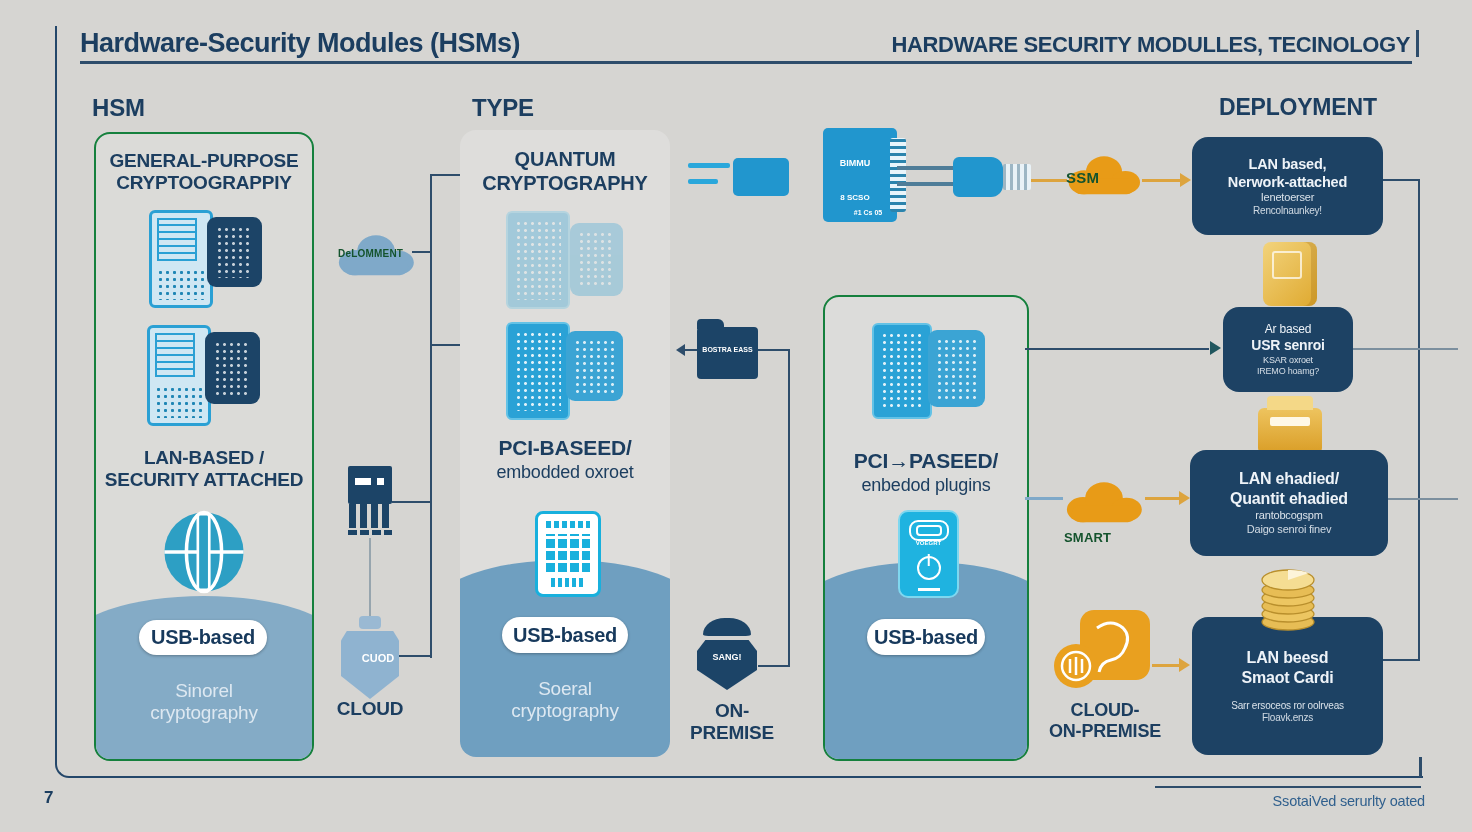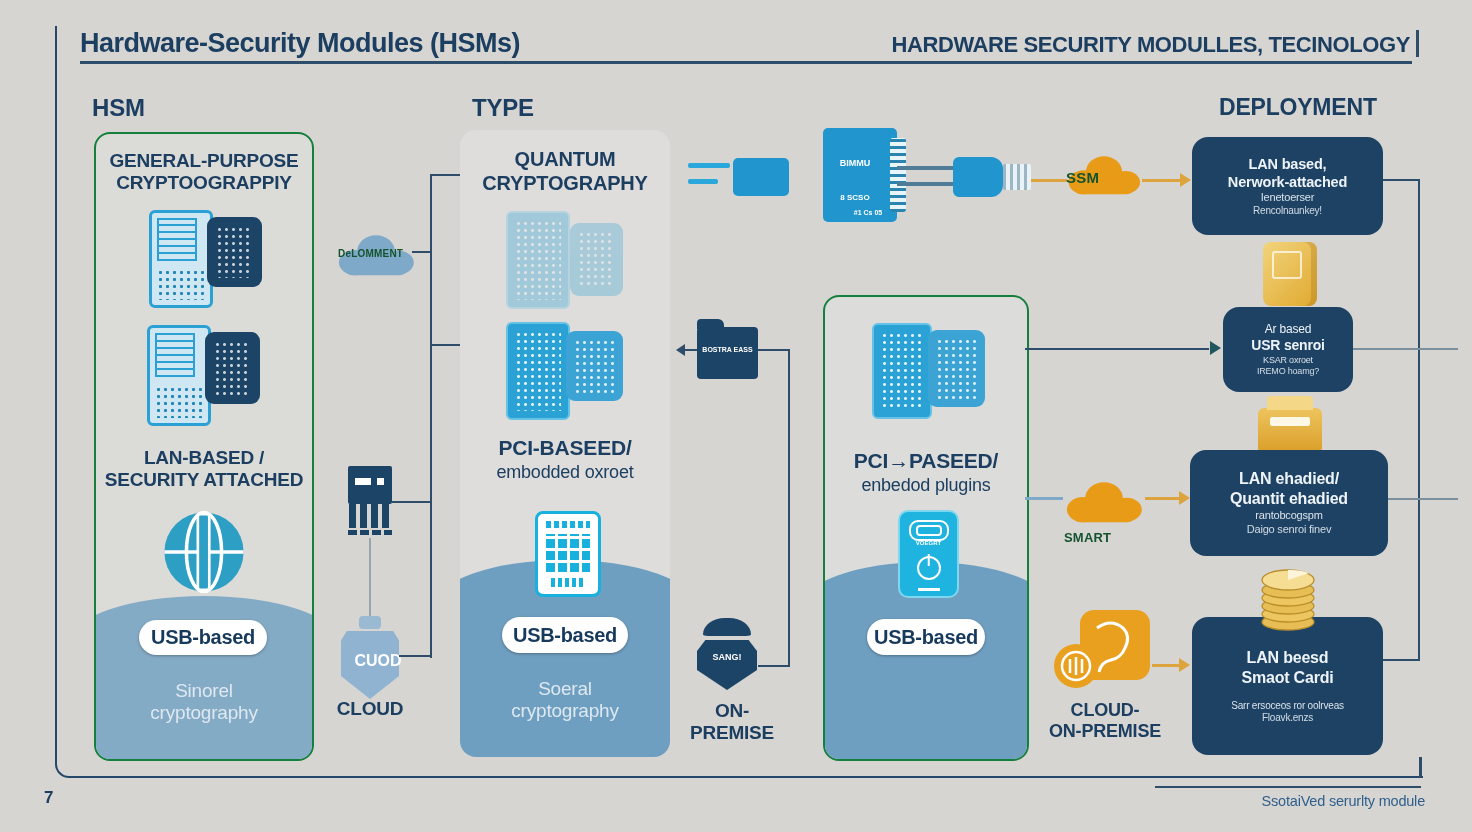--- a/index.html
+++ b/index.html
@@ -171,21 +171,21 @@
   <div class="line" style="left:432px;top:344px;width:29px;height:2px;"></div>
   <div class="abs usbconn" style="left:348px;top:466px;width:44px;height:70px;">
     <div class="head"></div>
     <div class="pins"></div>
     <div class="feet"></div>
   </div>
   <div class="line" style="left:392px;top:501px;width:39px;height:2px;"></div>
   <div class="line" style="left:369px;top:538px;width:1.5px;height:80px;background:#97a5ae;"></div>
   <div class="flaskcap" style="left:359px;top:616px;width:22px;height:13px;"></div>
   <div class="flask" style="left:341px;top:631px;width:58px;height:68px;"></div>
-  <div class="icontext" style="left:341px;top:652px;width:74px;font-size:16px;">CUOD</div>
+  <div class="icontext" style="left:341px;top:652px;width:74px;font-size:11px;">CUOD</div>
   <div class="line" style="left:399px;top:655px;width:32px;height:2px;"></div>
   <div class="txt" style="left:330px;top:698px;width:80px;font-size:19px;">CLOUD</div>
 
   <div class="bigcard" style="left:460px;top:130px;width:210px;height:627px;background:#dedddb;">
     <div class="bluebottom bb2"></div>
     <div class="txt" style="left:0;right:0;top:18px;font-size:20px;">QUANTUM
 CRYPTOGRAPHY</div>
     <div class="chip2 ghost" style="left:46px;top:81px;width:60px;height:94px;"></div>
     <div class="sqmed ghost" style="left:110px;top:93px;width:53px;height:73px;"></div>
     <div class="chip2" style="left:46px;top:192px;width:60px;height:94px;"></div>
@@ -330,15 +330,15 @@
     <circle cx="24" cy="62" r="14" fill="none" stroke="#fff" stroke-width="2.5"></circle>
     <path d="M18 55 v14 M24 53 v18 M30 55 v14" stroke="#fff" stroke-width="2.5" fill="none"></path>
   </svg>
   <div class="line gold" style="left:1152px;top:664px;width:28px;height:3px;"></div>
   <div class="arrR" style="left:1179px;top:658px;"></div>
   <div class="txt" style="left:1040px;top:700px;width:130px;font-size:18px;">CLOUD-
 ON-PREMISE</div>
 
   <div class="txt" style="left:44px;top:788px;font-size:17px;text-align:left;">7</div>
   <div class="line" style="left:1155px;top:786px;width:266px;height:2px;"></div>
-  <div class="txt" style="left:1130px;top:793px;width:295px;font-size:14.5px;text-align:right;font-weight:500;color:#2f5f8d;">SsotaiVed serurlty module</div>
+  <div class="txt" style="left:1130px;top:793px;width:295px;font-size:14.5px;text-align:right;font-weight:500;color:#2f5f8d;">SsotaiVed serurlty oated</div>
 
 </div>
 
 </body></html>

